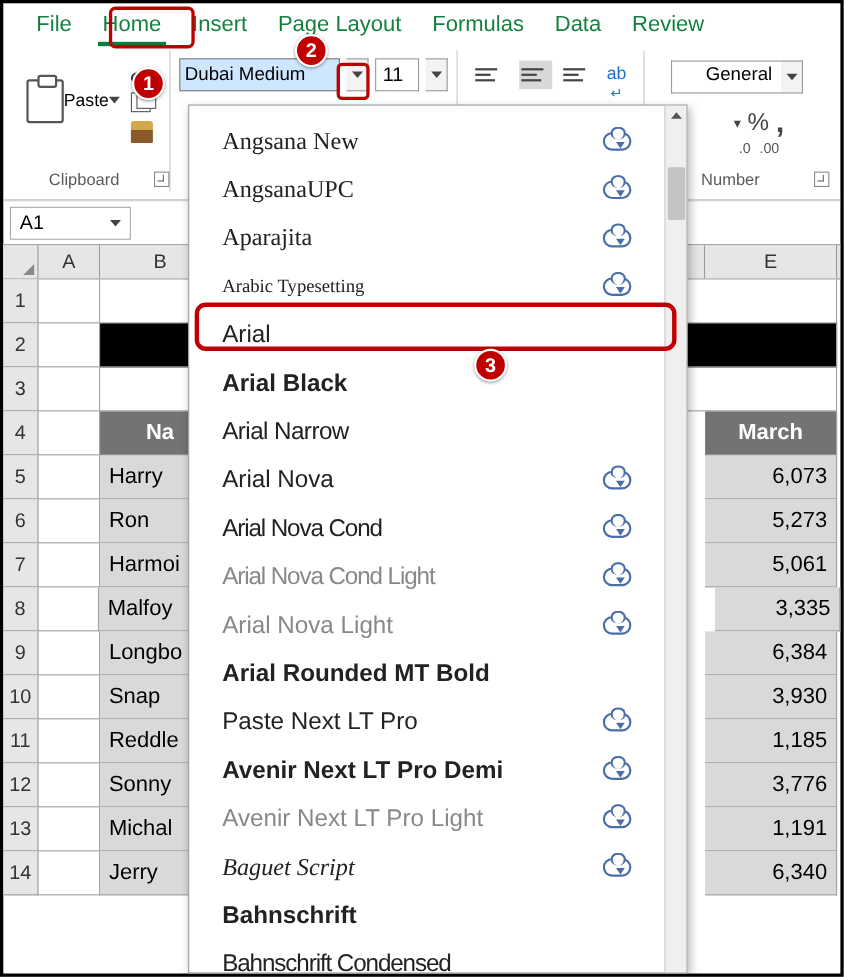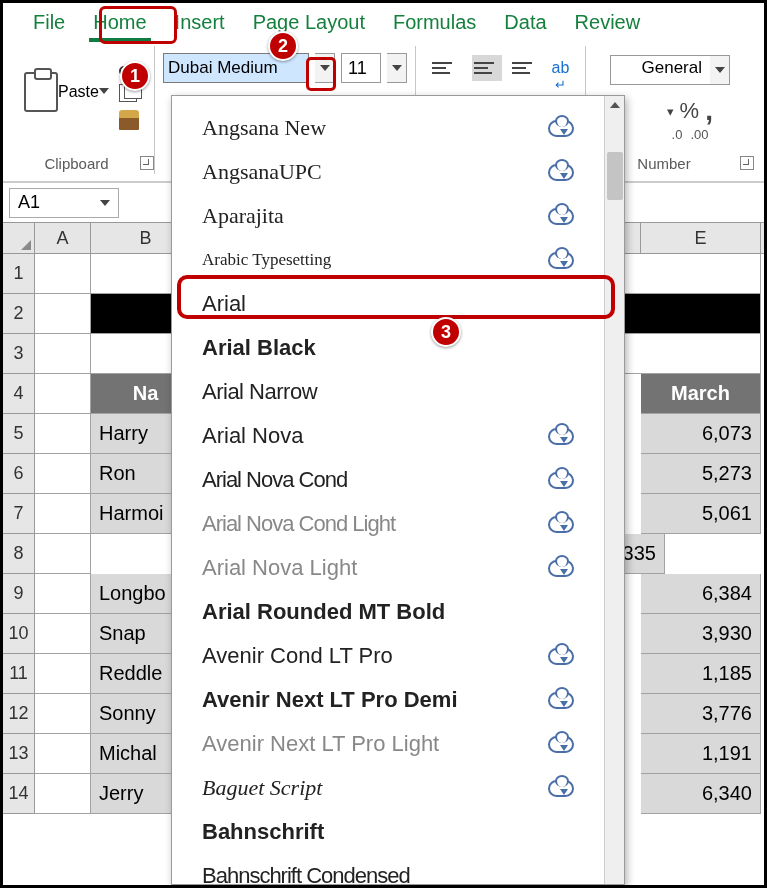--- a/index.html
+++ b/index.html
@@ -250,20 +250,21 @@
       <div class="row">
         <div class="row-h">7</div>
         <div class="cell col-A"></div>
         <div class="cell data-cell" style="width: 110px;">Harmoi</div>
         <div class="cell" style="width: 440px; border: none;"></div>
         <div class="cell data-cell num" style="width: 120px;">5,061</div>
       </div>
       <div class="row">
         <div class="row-h">8</div>
         <div class="cell col-A"></div>
+        <div class="cell data-cell" style="width: 110px;">Malfoy</div>
         <div class="cell" style="width: 440px; border: none;"></div>
         <div class="cell data-cell num" style="width: 116px; margin-left: 18px;">3,335</div>
       </div>
       <div class="row">
         <div class="row-h">9</div>
         <div class="cell col-A"></div>
         <div class="cell data-cell" style="width: 110px;">Longbo</div>
         <div class="cell" style="width: 440px; border: none;"></div>
         <div class="cell data-cell num" style="width: 120px;">6,384</div>
       </div>
@@ -345,21 +346,21 @@
         <div class="cloud"></div>
       </div>
       <div class="font-item">
         <span class="f-light">Arial Nova Light</span>
         <div class="cloud"></div>
       </div>
       <div class="font-item">
         <span class="f-round">Arial Rounded MT Bold</span>
       </div>
       <div class="font-item">
-        <span class="">Avenir Cond LT Pro</span>
+        <span class="">Paste Next LT Pro</span>
         <div class="cloud"></div>
       </div>
       <div class="font-item">
         <span class="f-bold">Avenir Next LT Pro Demi</span>
         <div class="cloud"></div>
       </div>
       <div class="font-item">
         <span class="f-light">Avenir Next LT Pro Light</span>
         <div class="cloud"></div>
       </div>

